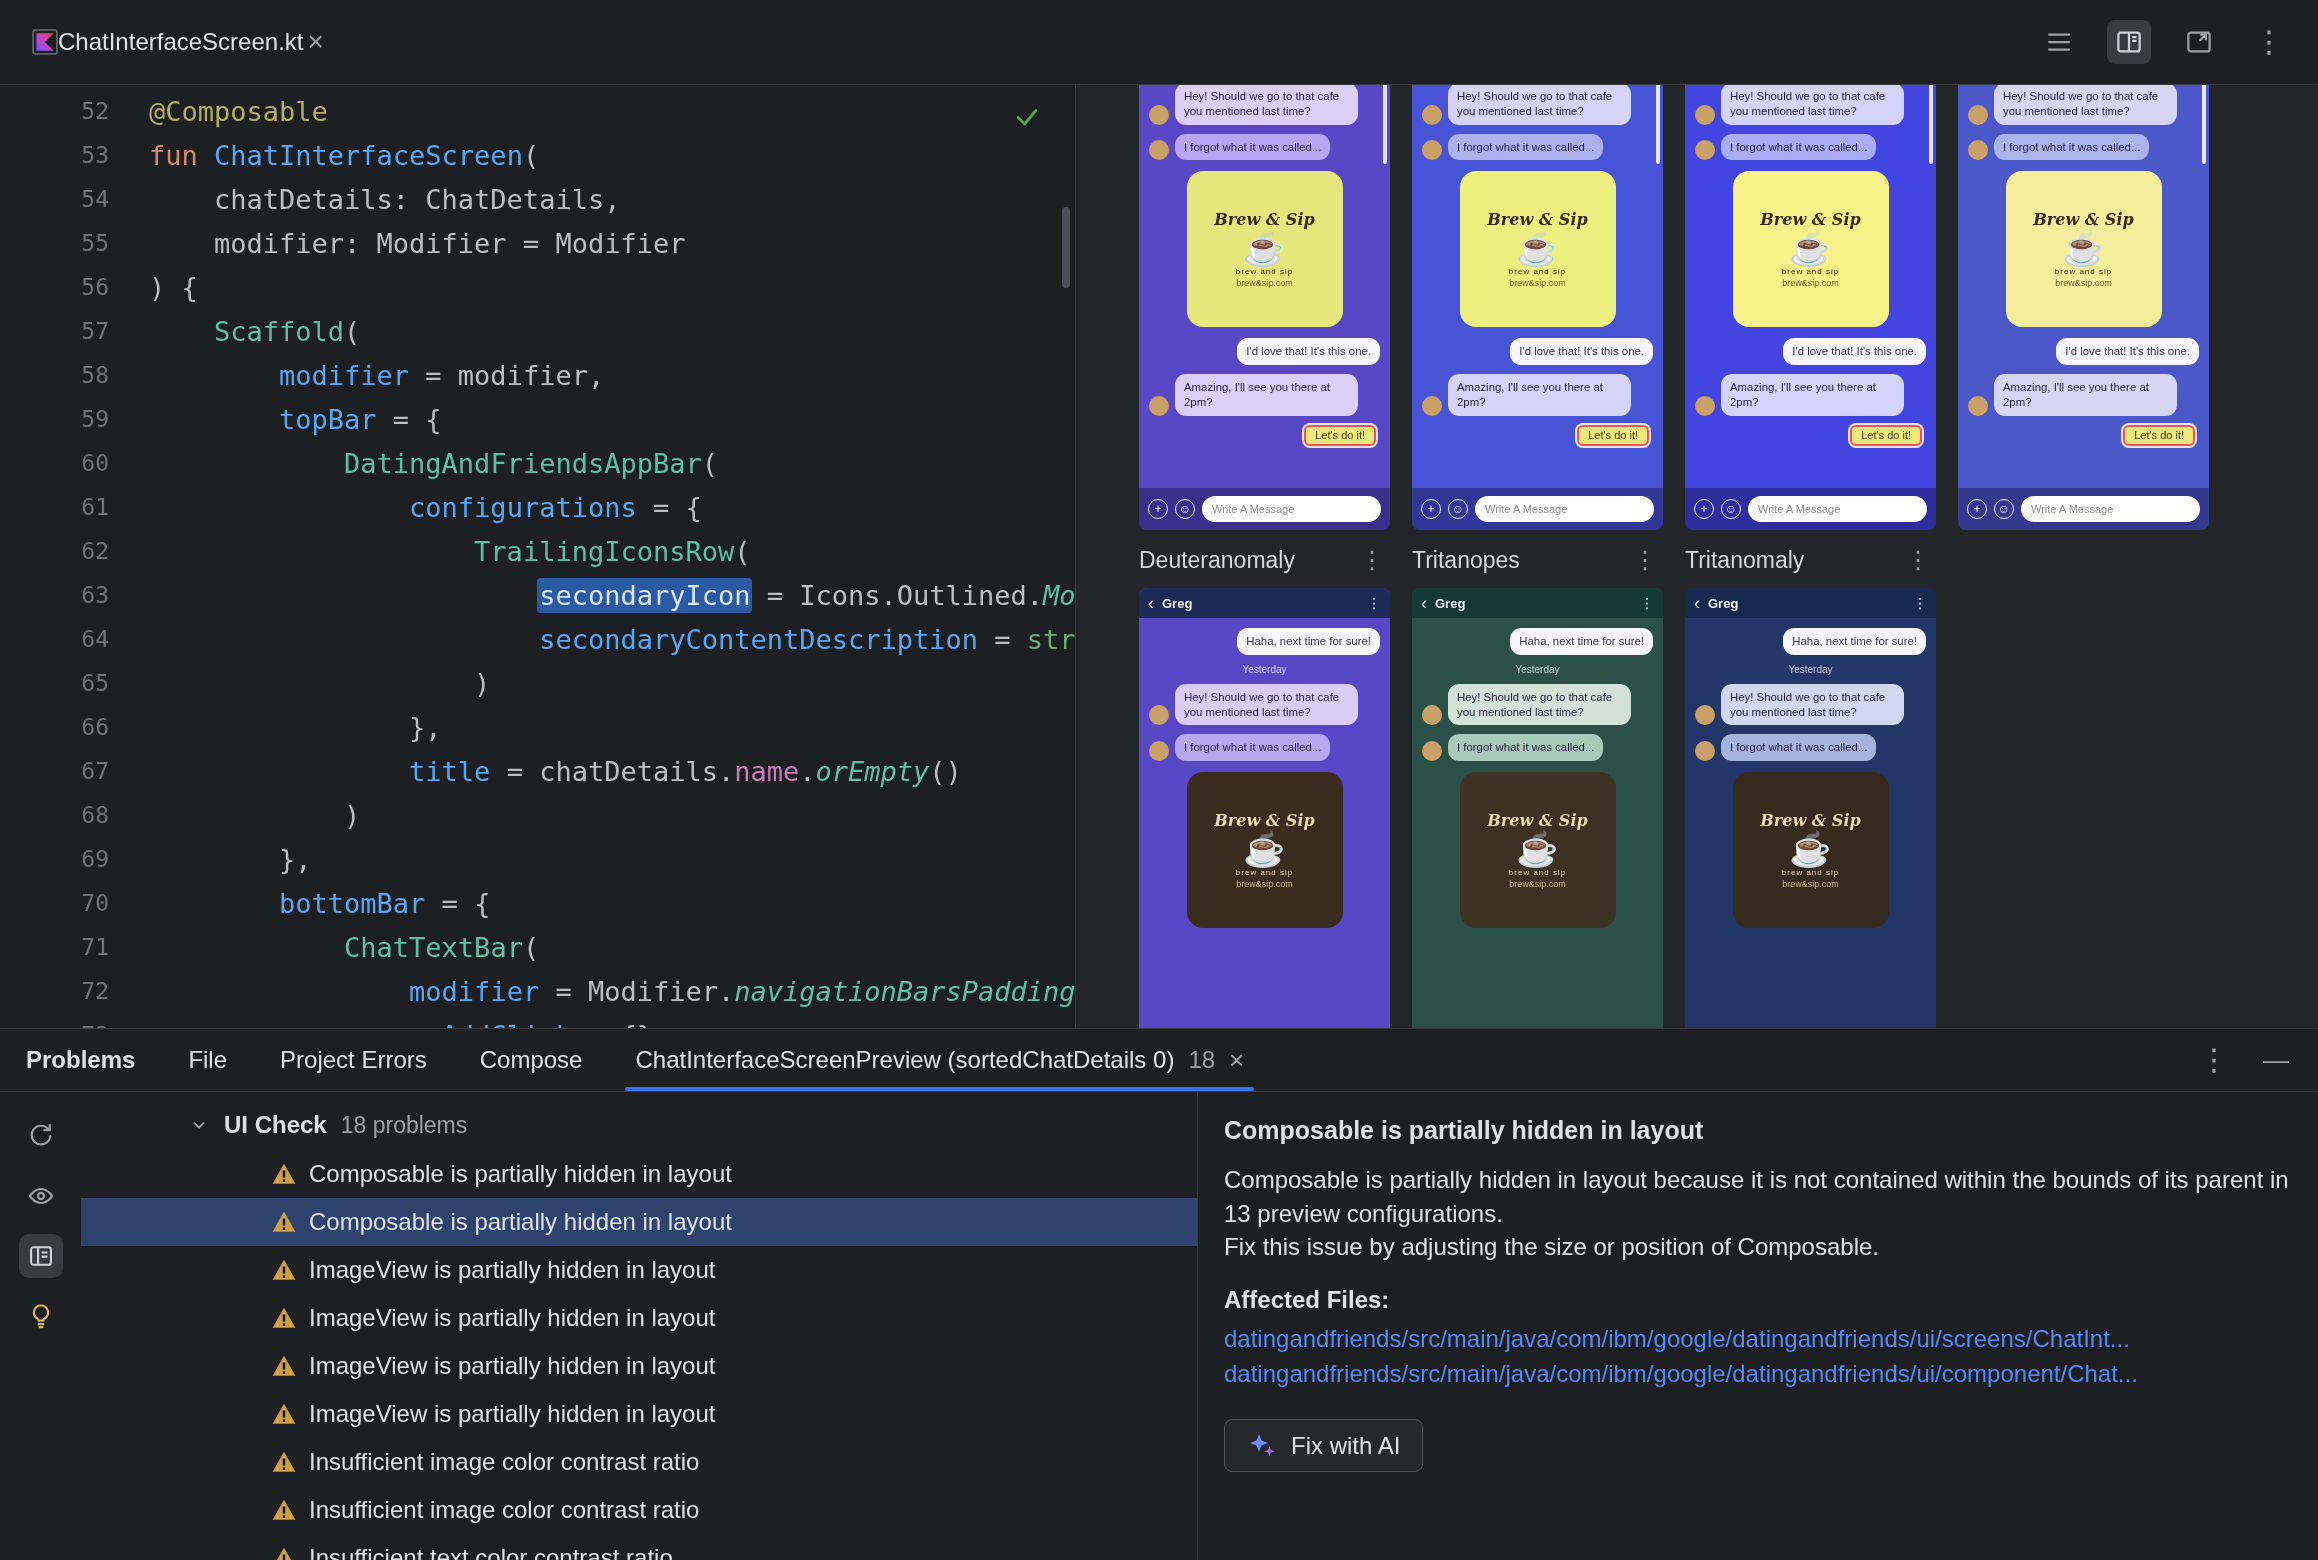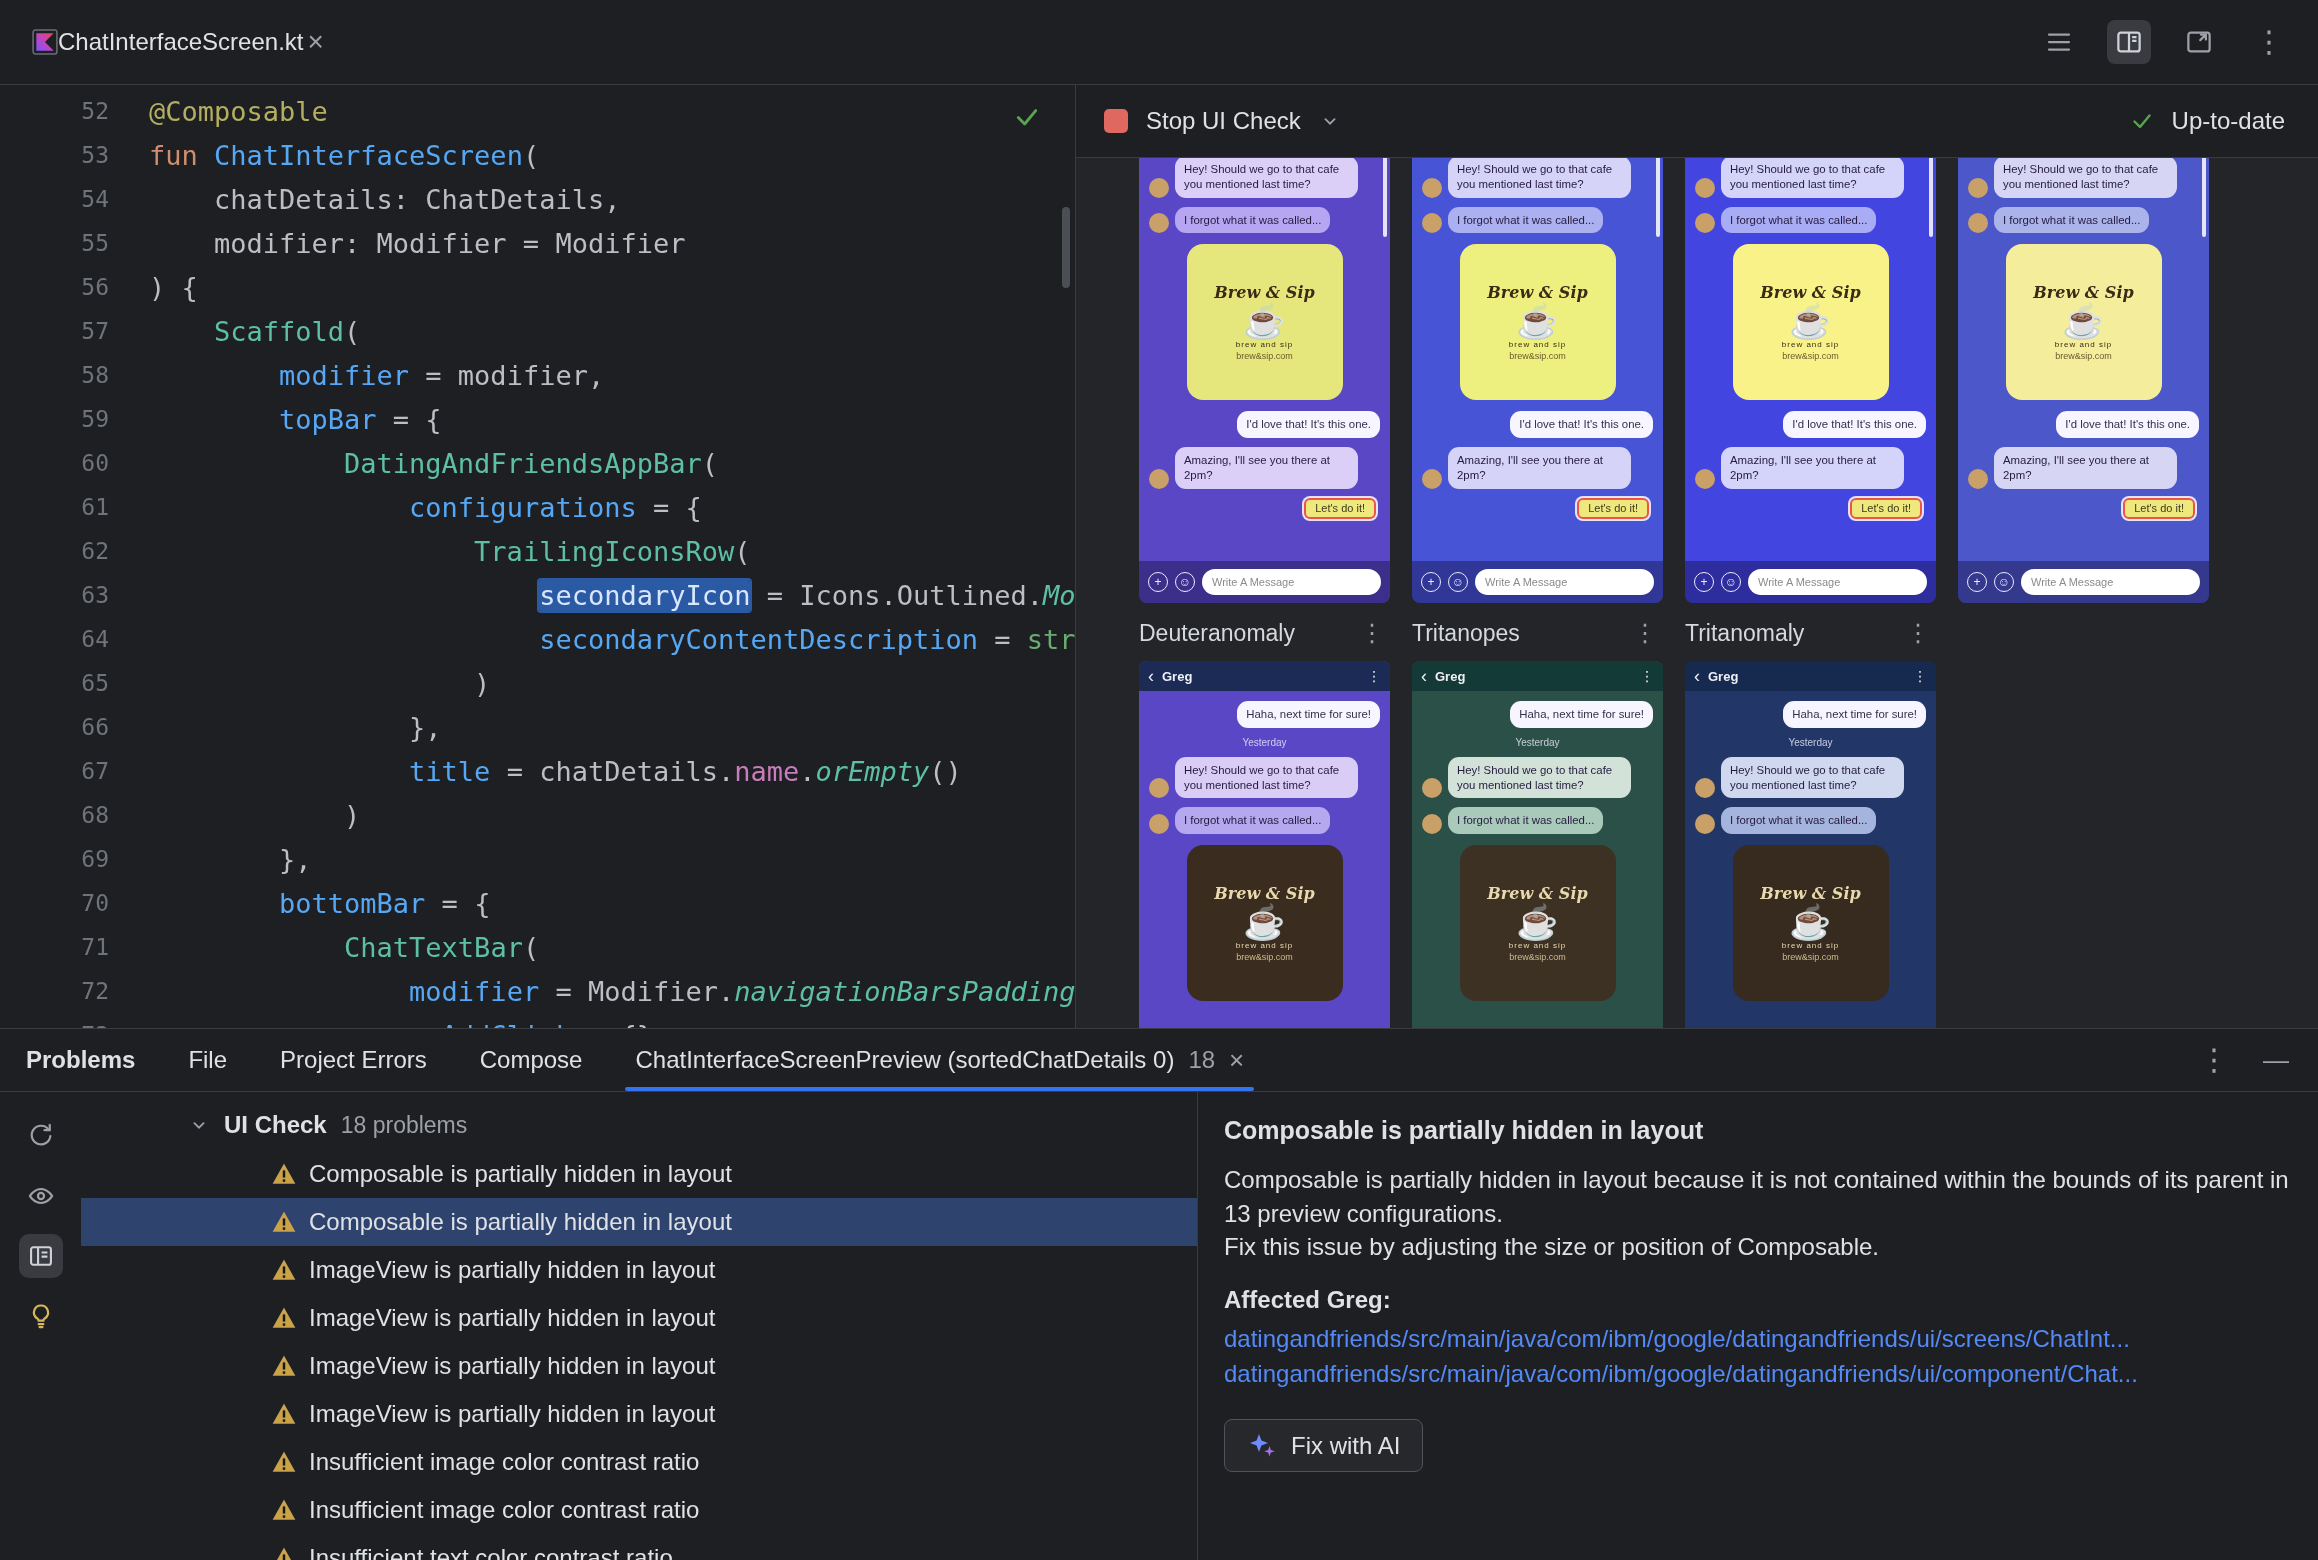--- a/index.html
+++ b/index.html
@@ -176,32 +176,20 @@
         </div>
       <span class="inspect-ok">
         <svg width="28" height="28" viewBox="0 0 24 24" fill="none" stroke="#57a64f" stroke-width="2.4" stroke-linecap="round" stroke-linejoin="round">
             <path d="M4.5 12.5 10 18 19.5 6.5"></path>
           </svg>
       </span>
       <div class="ed-scrollbar"></div>
     </div>
 
     <div class="preview-pane">
-      <div class="preview-header">
-        <span class="stop-square"></span>
-        <span class="stop-label">Stop UI Check</span>
-        <svg width="22" height="22" viewBox="0 0 24 24" fill="none" stroke="#9da0a8" stroke-width="2" stroke-linecap="round">
-            <path d="M7 10l5 5 5-5"></path>
-          </svg>
-        <span class="hdr-spacer"></span>
-        <svg width="24" height="24" viewBox="0 0 24 24" fill="none" stroke="#57a64f" stroke-width="2.4" stroke-linecap="round" stroke-linejoin="round">
-            <path d="M4.5 12.5 10 18 19.5 6.5"></path>
-          </svg>
-        <span class="status-label">Up-to-date</span>
-      </div>
       <div class="preview-canvas">
         <div class="phone-row row1" id="phone-row1">
             <div class="phone r1" style="background: rgb(90, 71, 198);">
               <div class="phone-body">
                 <div class="msg-row">
                   <div class="avatar"></div>
                   <div class="bubble" style="background: rgb(219, 207, 248);">Hey! Should we go to that cafe you mentioned last time?</div>
                 </div>
                 <div class="msg-row">
                   <div class="avatar"></div>
@@ -542,21 +530,21 @@
             </div>
           </div>
       </div>
 
       <div class="details-pane">
         <div class="det-title">Composable is partially hidden in layout</div>
         <div class="det-body">
           <div>Composable is partially hidden in layout because it is not contained within the bounds of its parent in 13 preview configurations.</div>
           <div>Fix this issue by adjusting the size or position of Composable.</div>
         </div>
-        <div class="det-affected">Affected Greg:</div>
+        <div class="det-affected">Affected Files:</div>
         <div id="affected-links">
             <a class="det-link" href="#">datingandfriends/src/main/java/com/ibm/google/datingandfriends/ui/screens/ChatInt...</a>
             <a class="det-link" href="#">datingandfriends/src/main/java/com/ibm/google/datingandfriends/ui/component/Chat...</a>
           </div>
         <div class="fix-btn">
           <svg width="30" height="30" viewBox="0 0 20 20">
             <path d="M8 2l1.6 4.4L14 8l-4.4 1.6L8 14l-1.6-4.4L2 8l4.4-1.6Z" fill="#6e8bff"></path>
             <path d="M15 10l.9 2.6L18.5 13.5l-2.6.9L15 17l-.9-2.6-2.6-.9 2.6-.9Z" fill="#a86ef0"></path>
           </svg>
           <span>Fix with AI</span>

